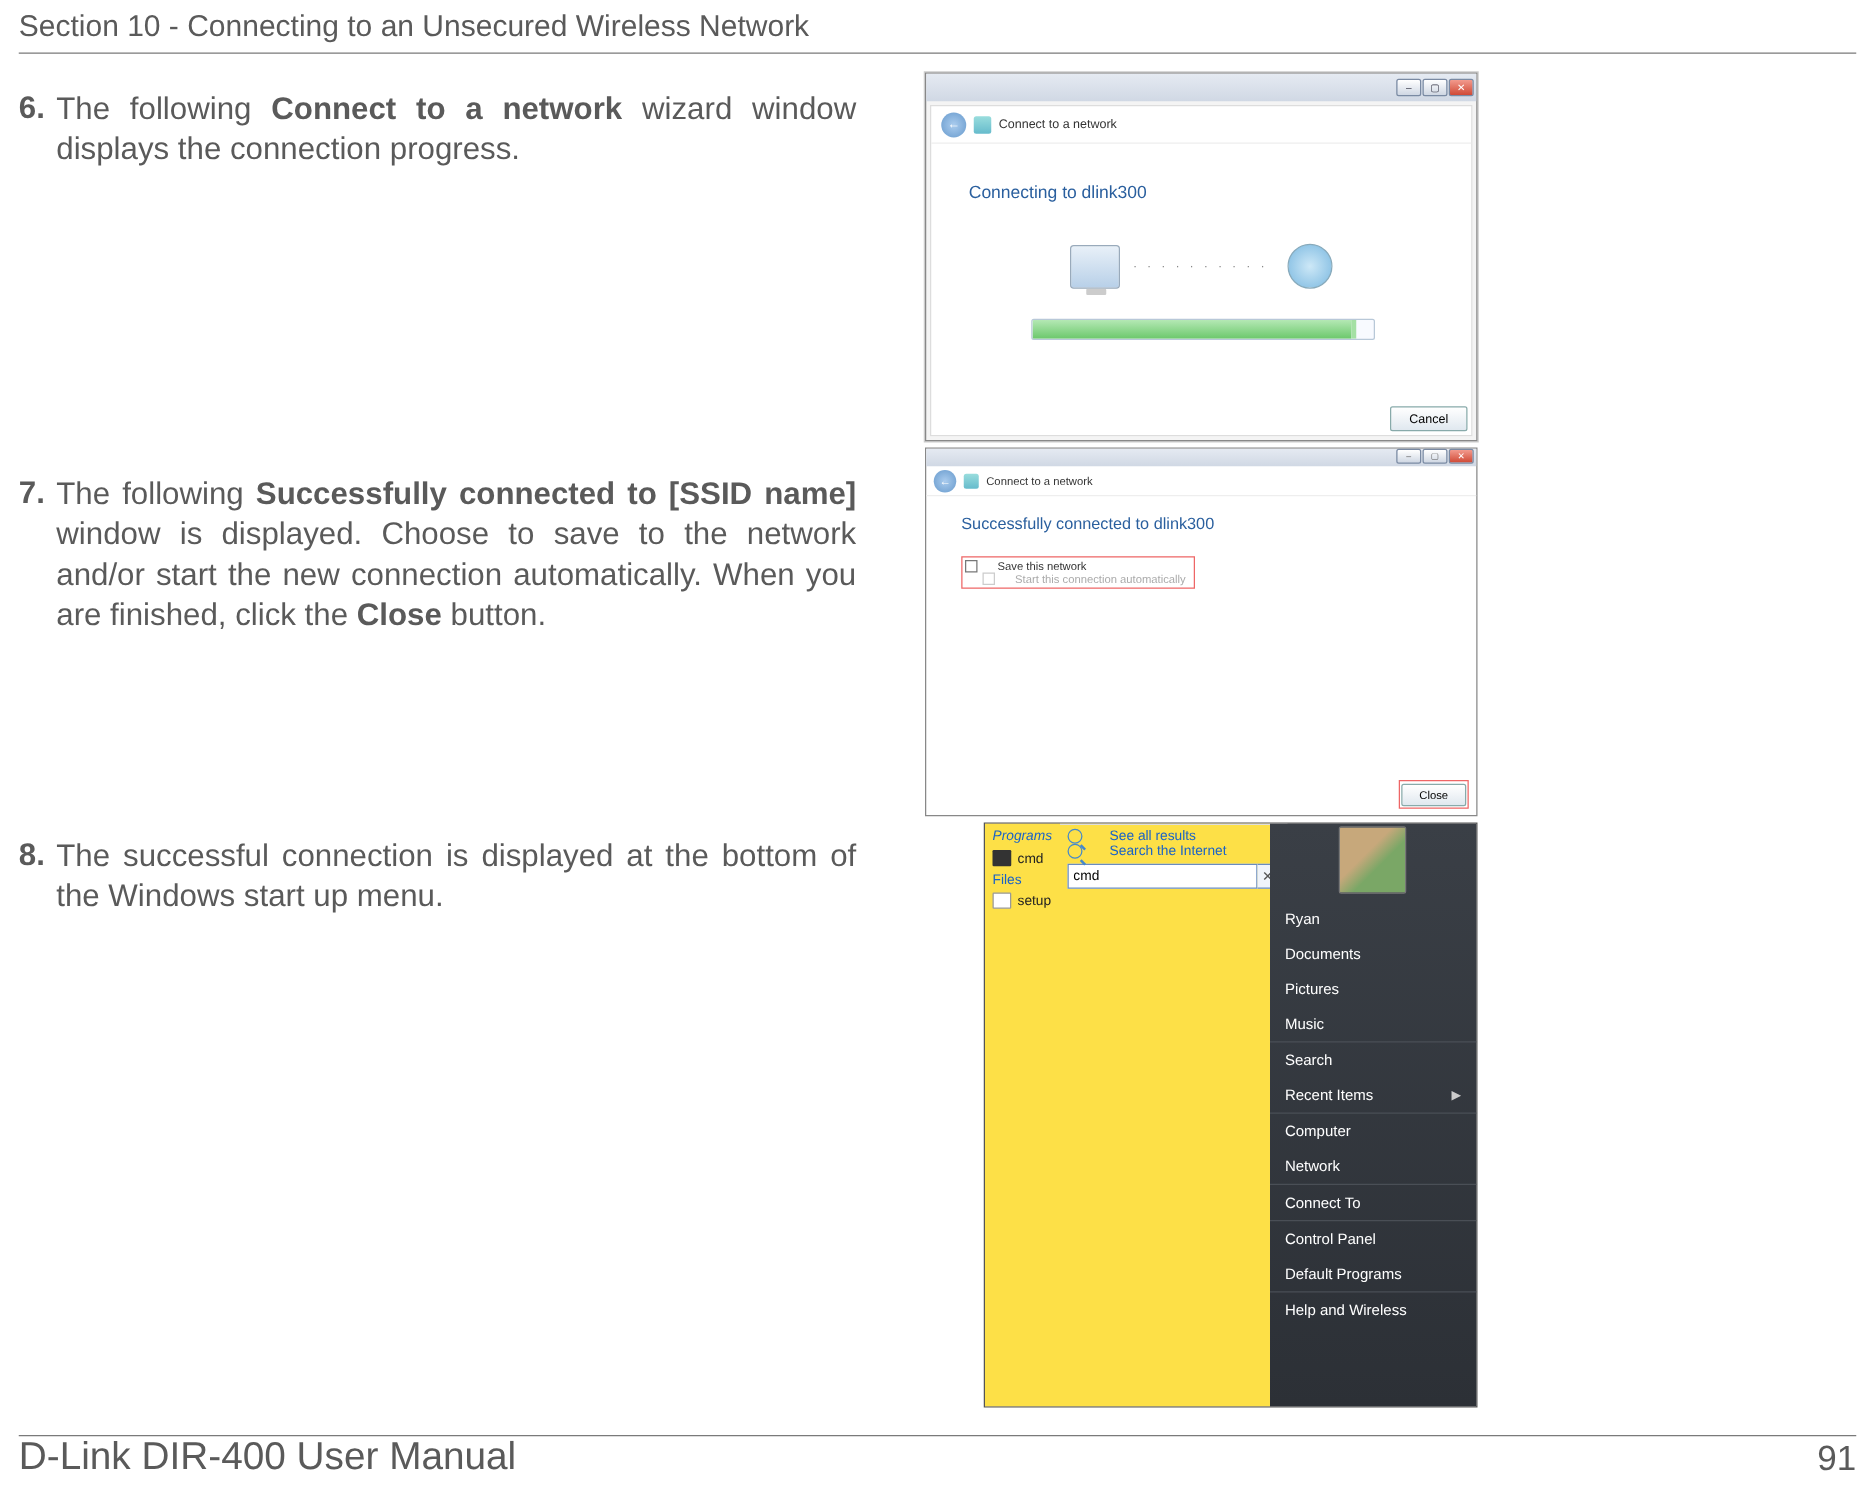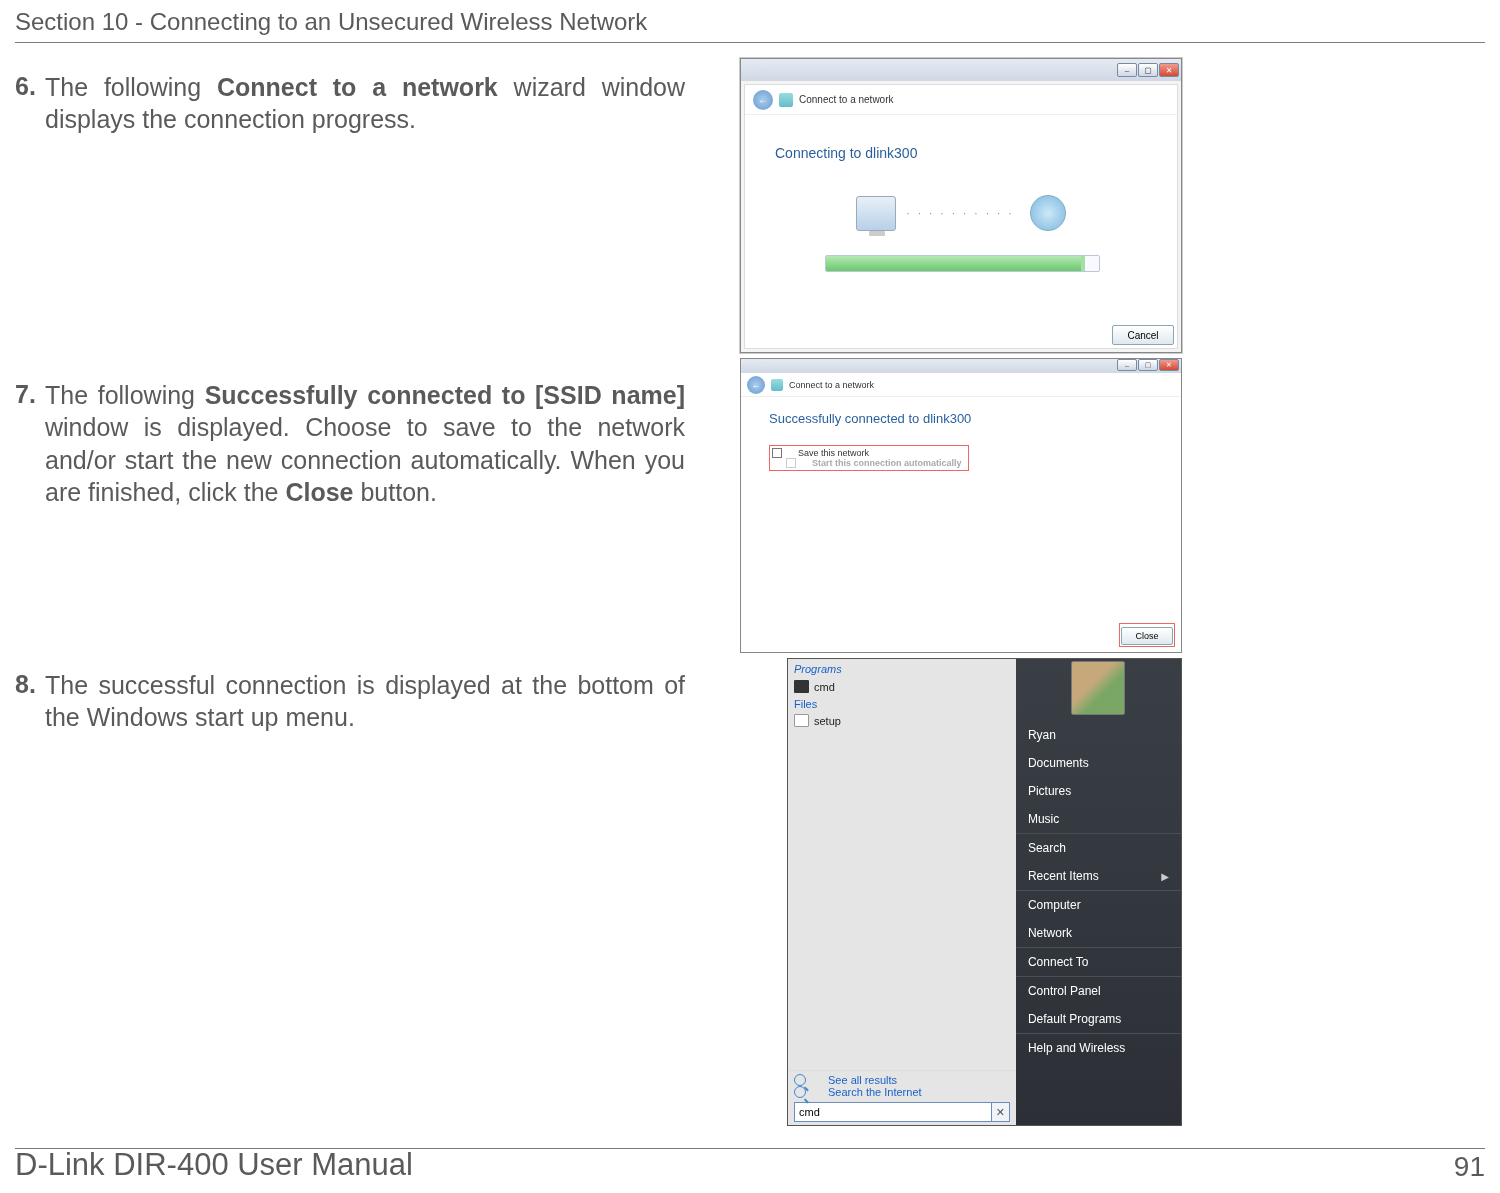--- a/index.html
+++ b/index.html
@@ -45,28 +45,28 @@
     #win2 .titlebar { height: 14px; background: linear-gradient(#e5eaf2,#d0d8e4); display: flex; justify-content: flex-end; gap: 1px; padding-right: 2px; }
     #win2 .tb-btn { width: 20px; height: 12px; border: 1px solid #7a8aa3; border-radius: 2px; background: linear-gradient(#fff,#cfd7e3); font-size: 7px; display: flex; align-items: center; justify-content: center; }
     #win2 .tb-btn.close { background: linear-gradient(#f29a8d,#d04a36); color: #fff; }
     #win2 .breadcrumb { height: 24px; display: flex; align-items: center; gap: 6px; padding-left: 6px; border-bottom: 1px solid #eee; }
     #win2 .bc-back { width: 18px; height: 18px; border-radius: 50%; background: radial-gradient(#aaccee,#6699cc); color: #fff; font-size: 9px; display: flex; align-items: center; justify-content: center; }
     #win2 .bc-icon { width: 12px; height: 12px; background: linear-gradient(#9dd,#6bc); border-radius: 2px; }
     #win2 .bc-text { font-size: 9px; color: #333; }
     #win2 .success-text { position: absolute; top: 52px; left: 28px; font-size: 13px; color: #2a5f9e; }
     #win2 .opts { position: absolute; top: 86px; left: 28px; border: 1px solid #e66; padding: 2px 6px 2px 2px; }
     #win2 .opt-row { display: flex; align-items: center; gap: 16px; font-size: 9px; color: #333; }
-    #win2 .opt-row.sub { margin-left: 14px; color: #aaa; font-weight: bold; }
+    #win2 .opt-row.sub { margin-left: 14px; color: #aaa; }
     #win2 .chk { width: 10px; height: 10px; border: 1px solid #777; background: #fff; display: inline-block; }
     #win2 .bottom-bar { position: absolute; bottom: 5px; right: 6px; border: 1px solid #e66; padding: 1px; }
     #win2 .close-btn { width: 52px; height: 18px; font-size: 9px; border: 1px solid #8aa; border-radius: 2px; background: linear-gradient(#fff,#e0e8ef); }
 
     
     #startmenu { position: absolute; top: 658px; left: 787px; width: 395px; height: 468px; display: flex; border: 1px solid #555; background: #fff; }
-    #startmenu .left { width: 58%; display: flex; flex-direction: column; background: #e5e5e5; }
+    #startmenu .left { width: 58%; display: flex; background: #fde047; }
     #startmenu .left-top { flex: 0 0 auto; padding: 4px 6px; }
     #startmenu .programs { color: #1962c8; font-size: 11px; font-style: italic; margin-bottom: 3px; }
     #startmenu .prog-item { display: flex; align-items: center; gap: 5px; font-size: 11px; color: #222; padding: 2px 0; }
     #startmenu .prog-icon { width: 15px; height: 13px; background: #333; border-radius: 1px; position: relative; }
     #startmenu .prog-icon.doc { background: #fff; border: 1px solid #999; }
     #startmenu .files { color: #1962c8; font-size: 11px; margin: 3px 0 2px; }
     #startmenu .left-spacer { flex: 1; }
     #startmenu .left-bottom { border-top: 1px solid #ddd; padding: 3px 6px; }
     #startmenu .see-row { display: flex; align-items: center; gap: 22px; font-size: 11px; color: #1962c8; }
     #startmenu .mag-icon { width: 12px; height: 12px; border: 1.5px solid #4488cc; border-radius: 50%; position: relative; }

